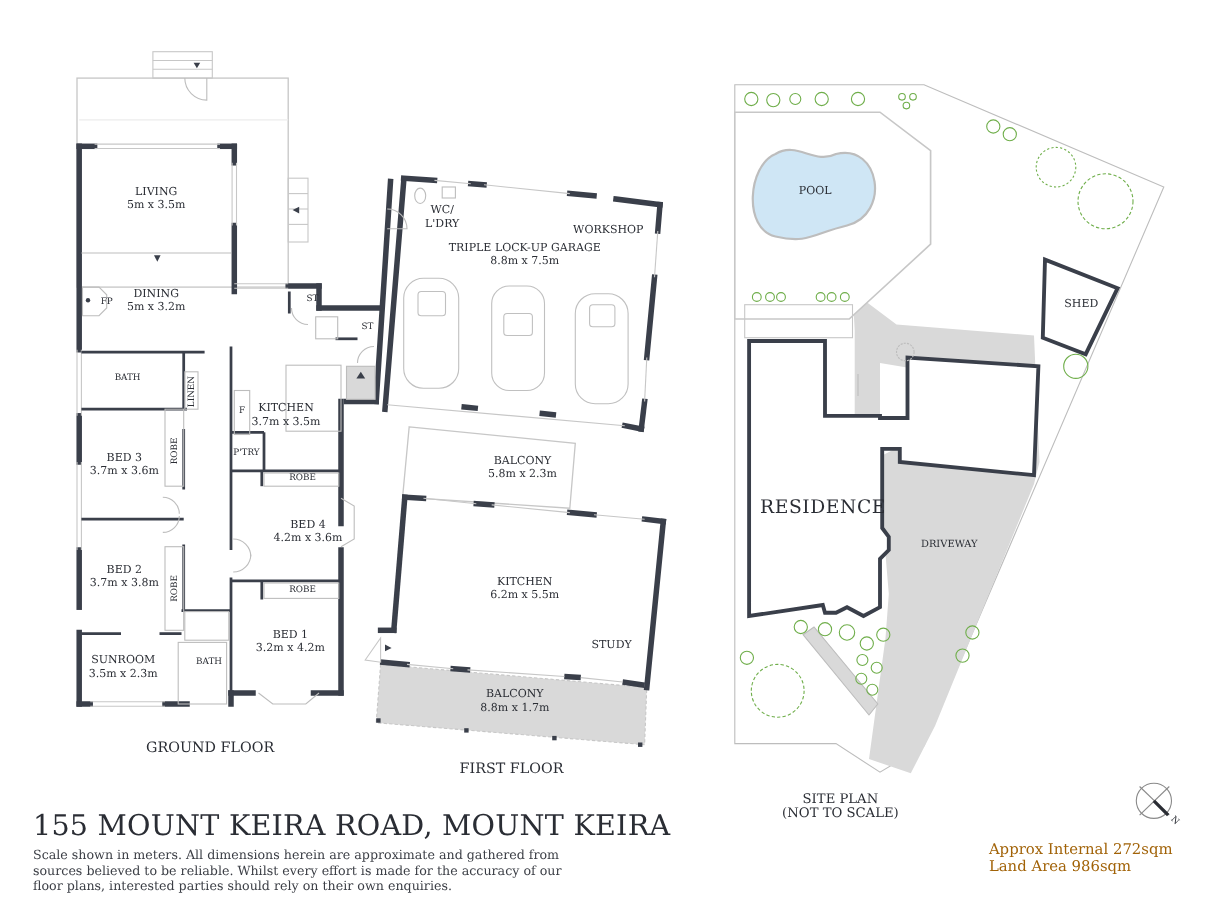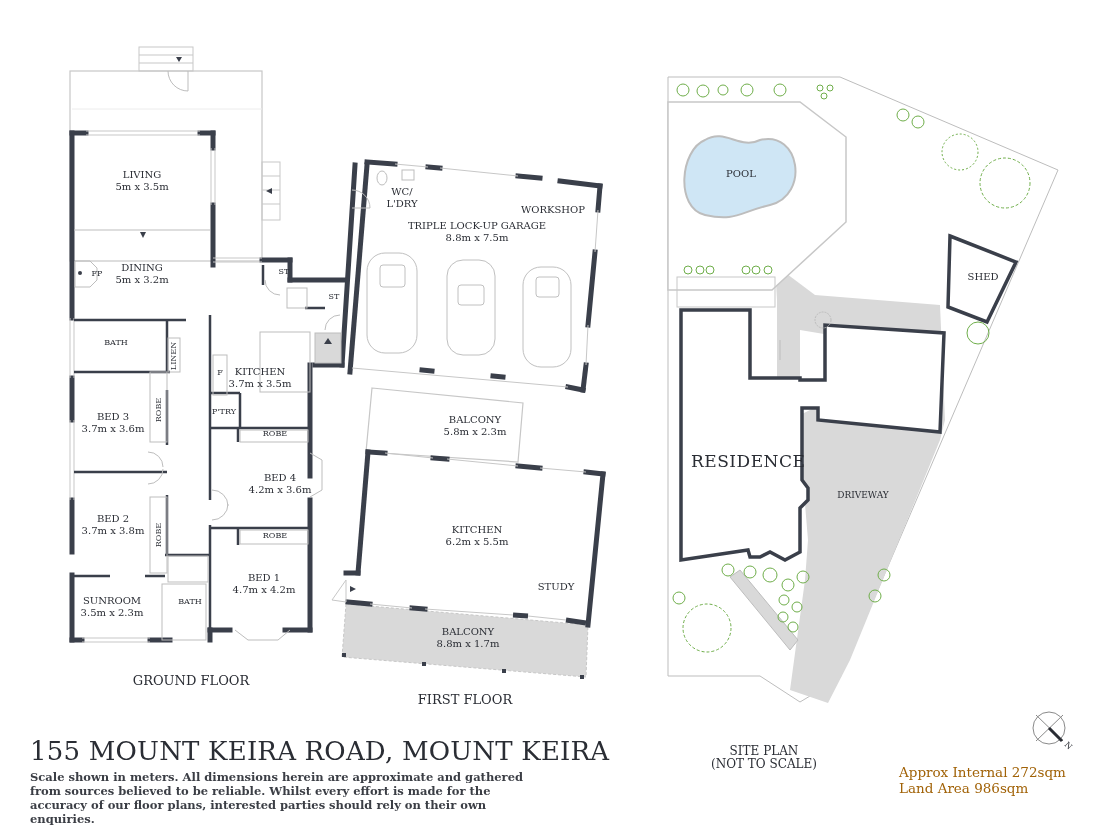--- a/index.html
+++ b/index.html
@@ -7,24 +7,24 @@
          font-family: "DejaVu Serif", "Liberation Serif", serif; color: #2a2d34; }
   svg.plan { position: absolute; left: 0; top: 0; }
   .lbl { position: absolute; font-size: 10px; line-height: 12px; text-align: center;
          color: #2a2d34; white-space: nowrap; transform: translate(-50%, -50%); }
   .lbl.sm { font-size: 8px; line-height: 10px; }
   .lbl.vert { transform: translate(-50%, -50%) rotate(-90deg); font-size: 8px; }
   .floor-title { position: absolute; font-size: 13px; transform: translateX(-50%); white-space: nowrap; text-align: center; }
   .residence { position: absolute; font-size: 17px; letter-spacing: 0.5px; }
   .address { position: absolute; left: 30px; top: 736px; font-size: 26px; letter-spacing: 0.2px; }
   .disclaimer { position: absolute; left: 30px; top: 770px; width: 510px; font-size: 11.5px;
-                line-height: 14px; color: #3b3e45; font-weight: bold; }
+                line-height: 14px; color: #3b3e45; }
   .areas { position: absolute; left: 899px; top: 764px; font-size: 13.5px; line-height: 16px; color: #a16207; }
   .site-title { position: absolute; left: 764px; top: 720px; transform: translateX(-50%);
-                text-align: center; font-size: 12px; line-height: 13px; margin-top: 25px; }
+                text-align: center; font-size: 12px; line-height: 13px; }
 </style>
 </head>
 <body>
 
 <svg class="plan" width="1120" height="839" viewBox="0 0 1120 839">
 
   <g fill="none">
 
     <rect x="139" y="47" width="54" height="24" stroke="#c7c7c7" stroke-width="1"></rect>
     <line x1="139" y1="55" x2="193" y2="55" stroke="#c7c7c7"></line>
@@ -298,21 +298,21 @@
       <div>4.2m x 3.6m</div>
     </div>
   <div class="lbl" style="left:113px;top:525px">
       <div>BED 2</div>
       <div>3.7m x 3.8m</div>
     </div>
   <div class="lbl vert" style="left:159px;top:535px">ROBE</div>
   <div class="lbl sm" style="left:275px;top:536px">ROBE</div>
   <div class="lbl" style="left:264px;top:584px">
       <div>BED 1</div>
-      <div>4.7m x 4.2m</div>
+      <div>3.2m x 4.2m</div>
     </div>
   <div class="lbl" style="left:112px;top:607px">
       <div>SUNROOM</div>
       <div>3.5m x 2.3m</div>
     </div>
   <div class="lbl sm" style="left:190px;top:602px">BATH</div>
   <div class="floor-title" style="left:191px;top:673px">GROUND FLOOR</div>
 </div>
 
 <div>

